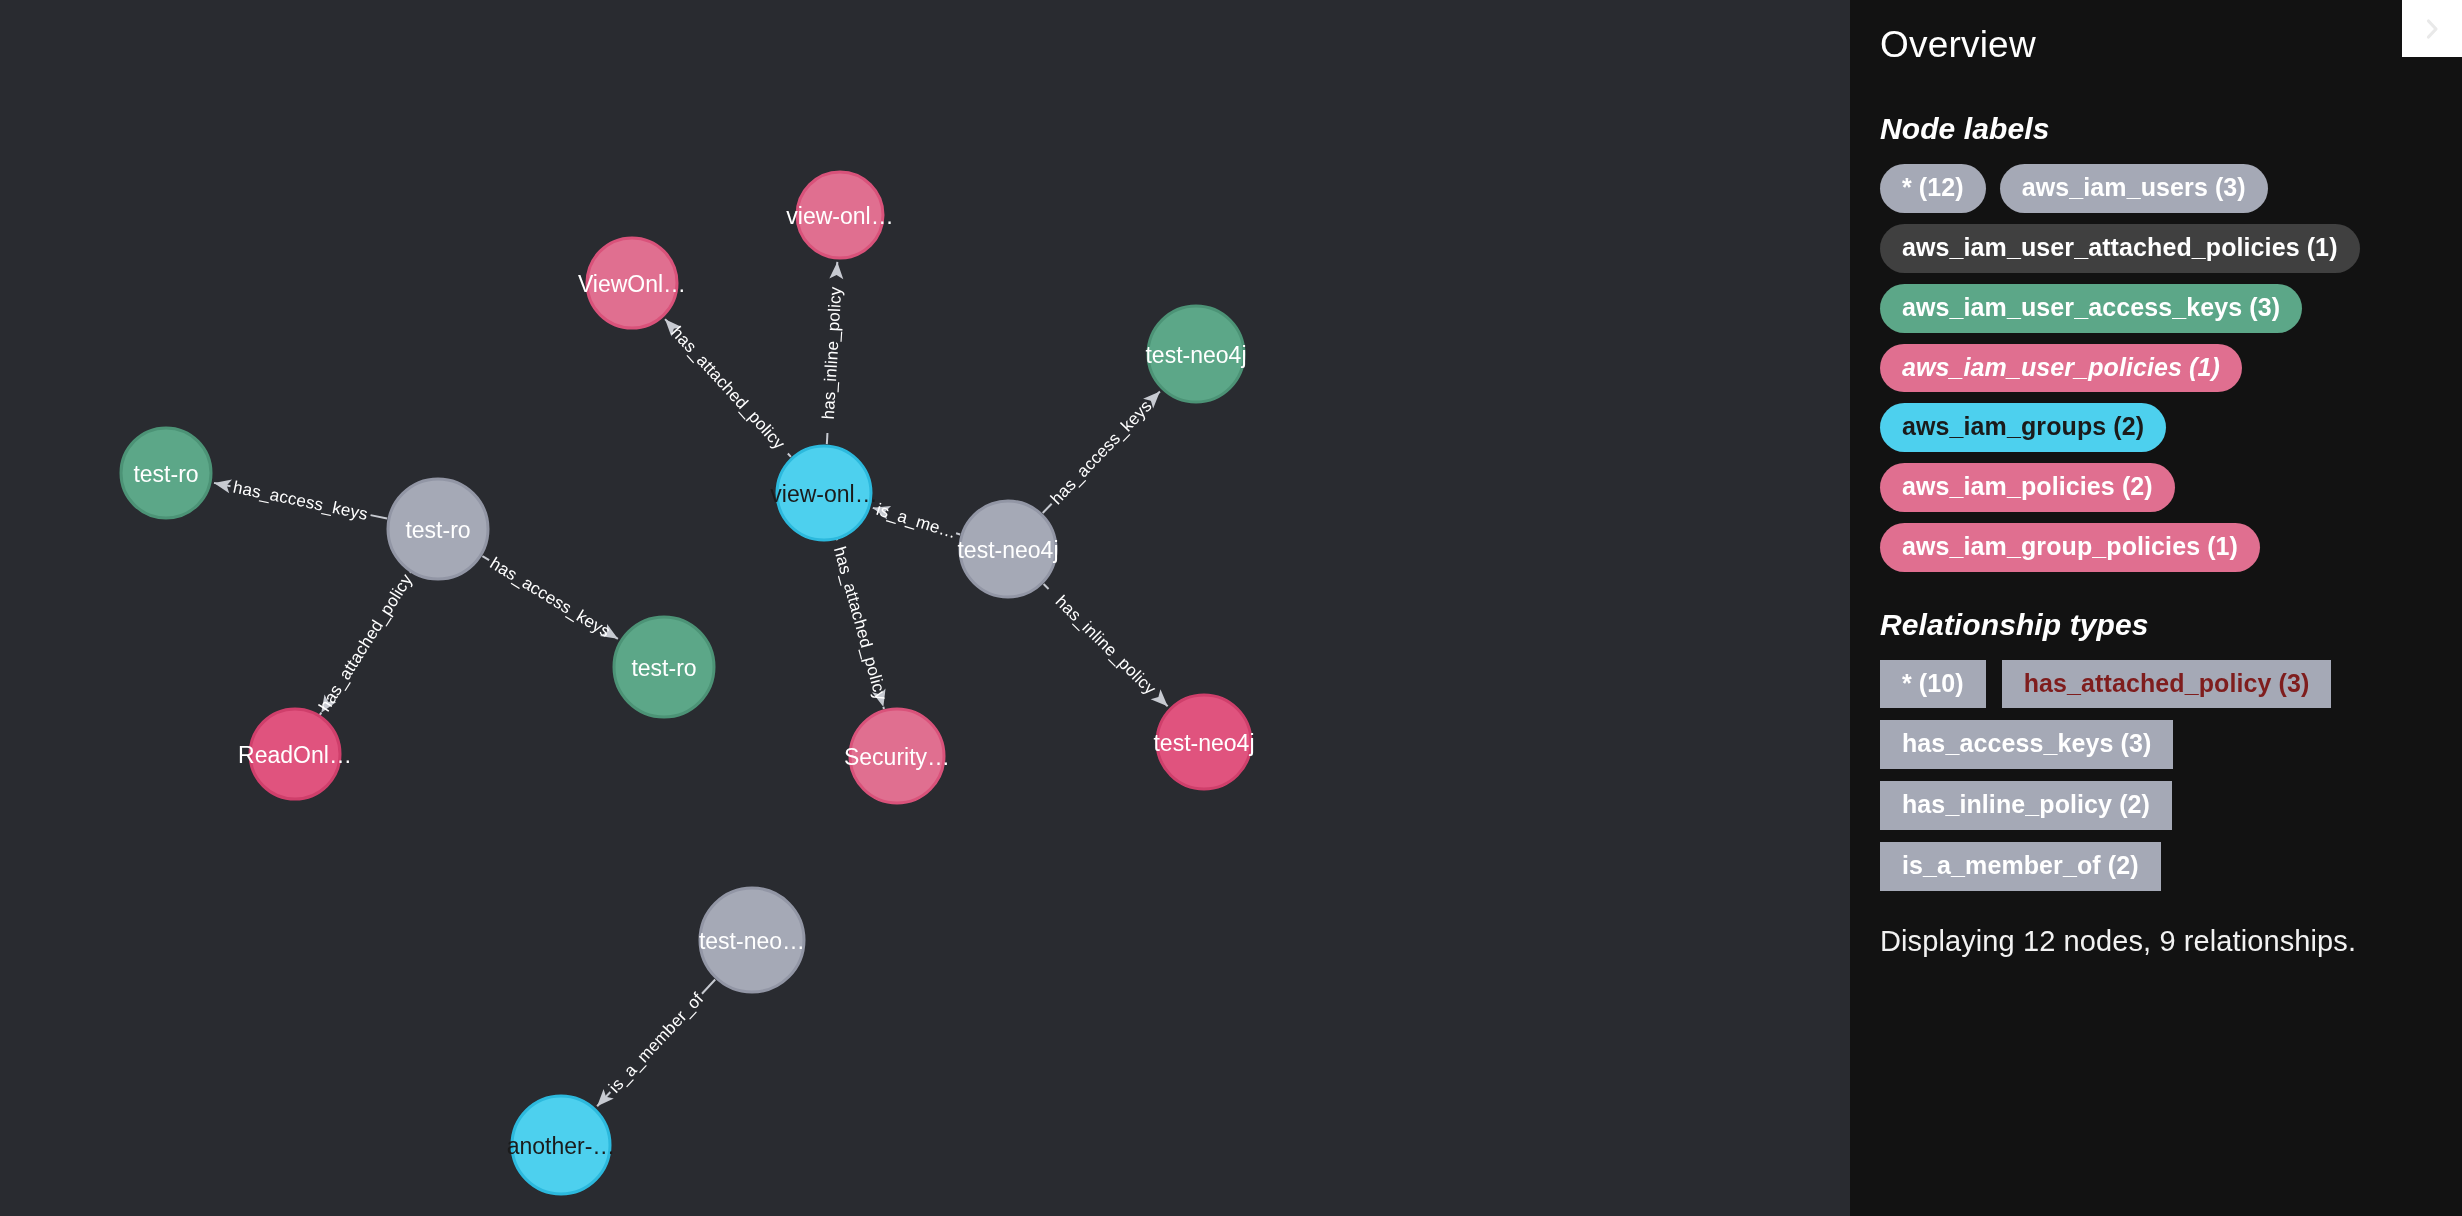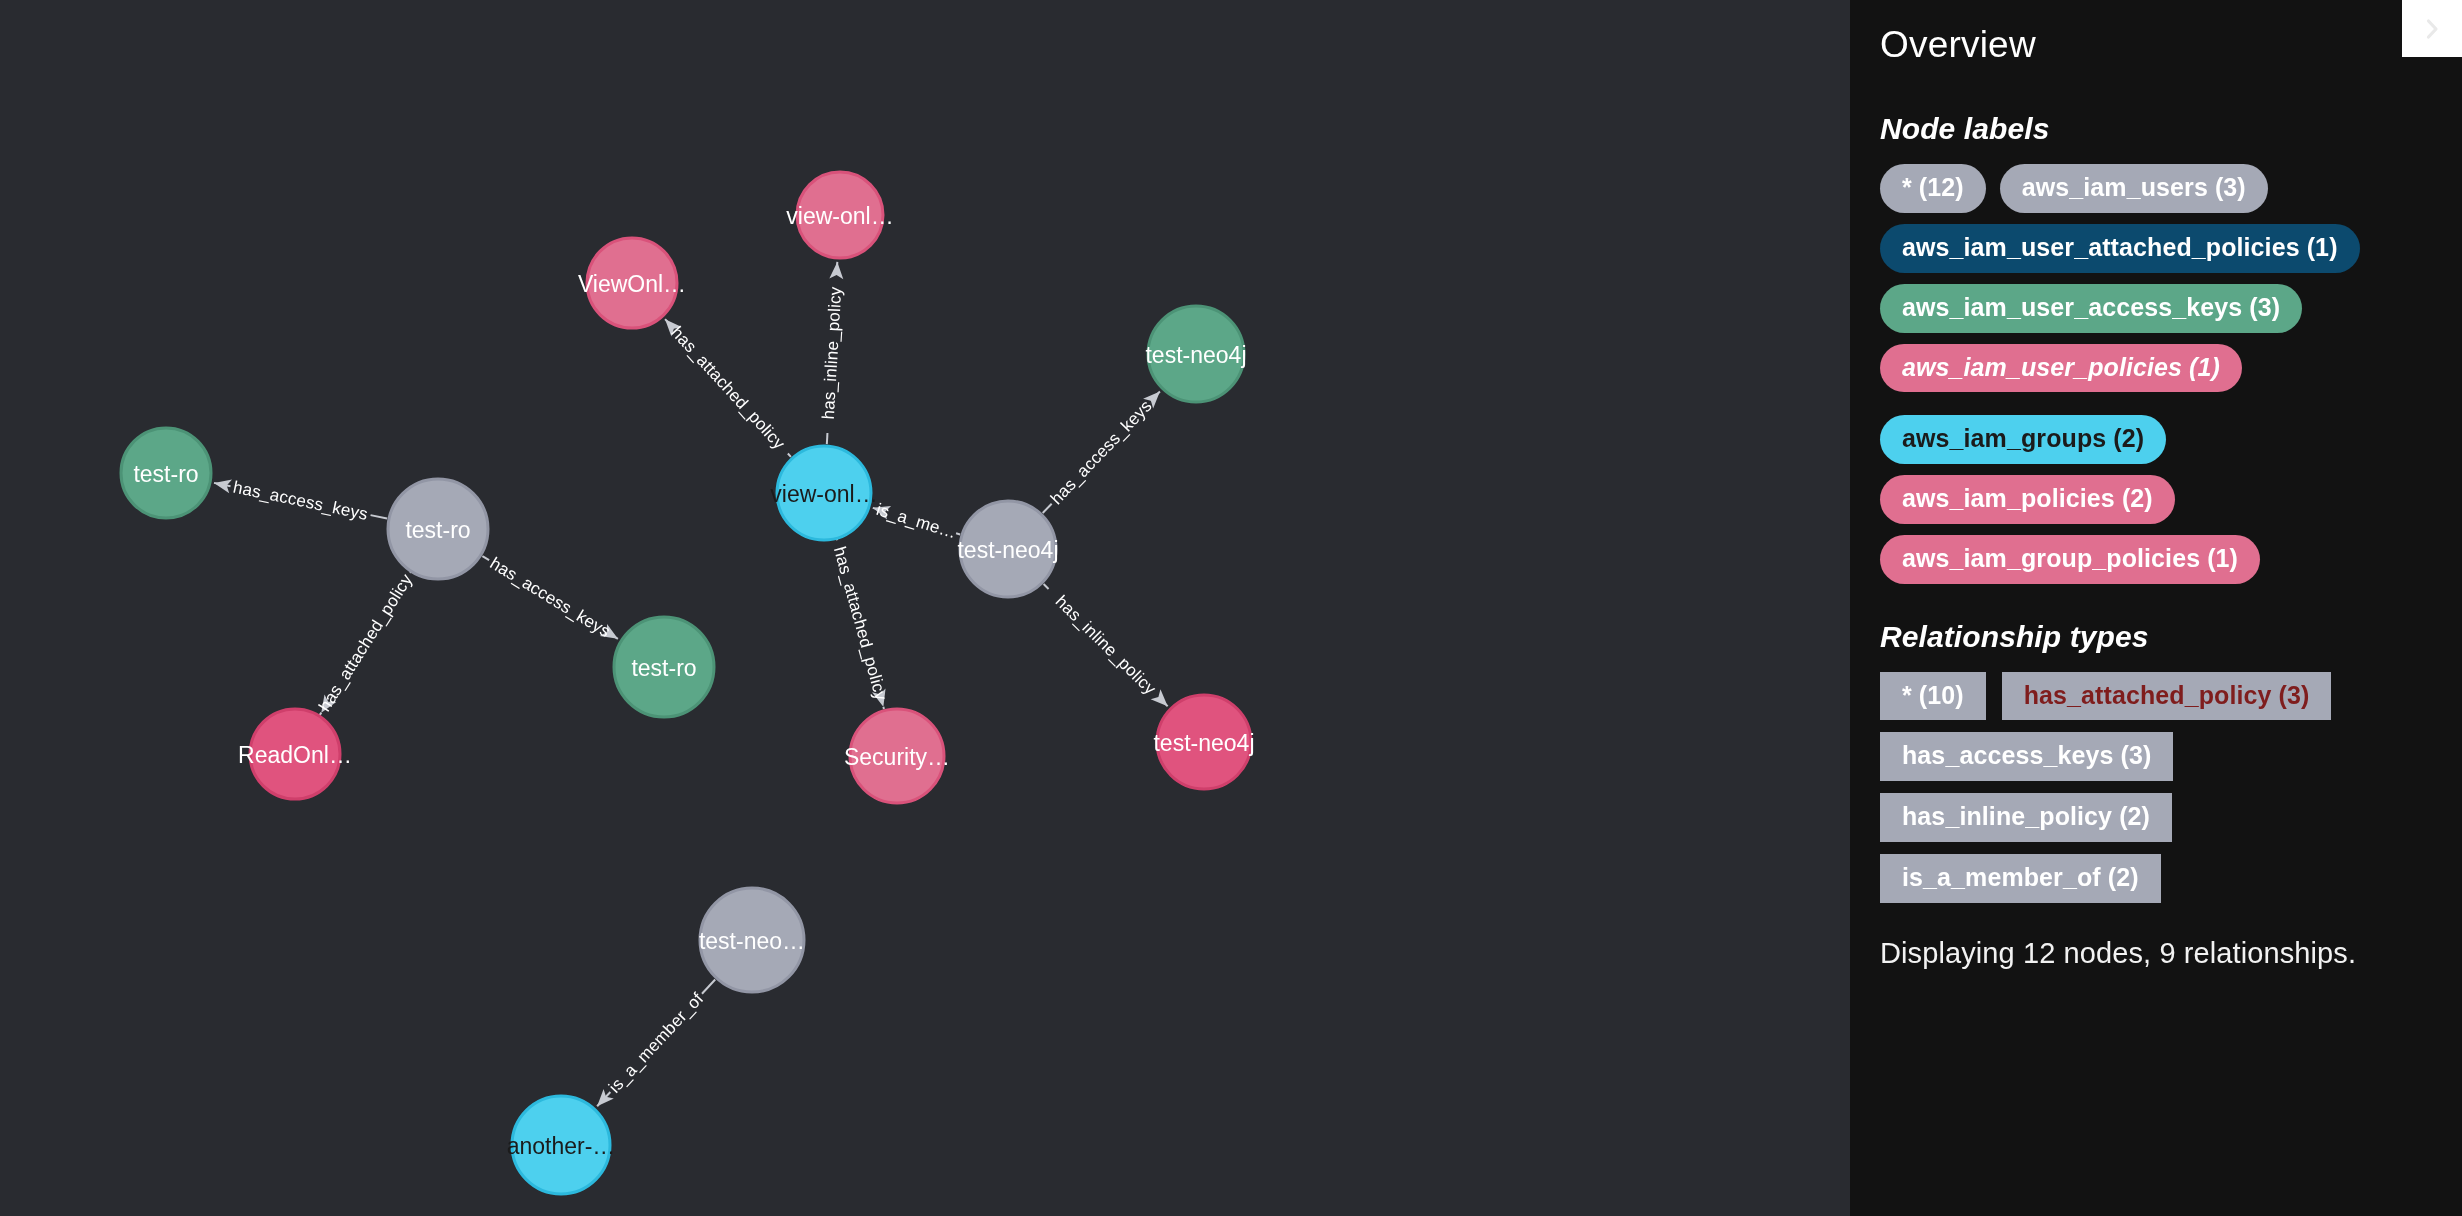--- a/index.html
+++ b/index.html
@@ -283,24 +283,24 @@
     </button>
 
     <div id="sidebar-inner">
       <h1 id="panel-title">Overview</h1>
 
       <section id="node-labels-section">
         <h2 class="section-heading">Node labels</h2>
         <div class="chip-row" id="node-label-chips">
             <span class="chip" style="background: rgb(165, 169, 182); color: rgb(255, 255, 255); text-align: center;">* (12)</span>
             <span class="chip" style="background: rgb(165, 169, 182); color: rgb(255, 255, 255);">aws_iam_users (3)</span>
-            <span class="chip" style="background: #0c4a6e; color: rgb(255, 255, 255);">aws_iam_user_attached_policies (1)</span>
+            <span class="chip" style="background: #404040; color: rgb(255, 255, 255);">aws_iam_user_attached_policies (1)</span>
             <span class="chip" style="background: rgb(92, 167, 136); color: rgb(255, 255, 255);">aws_iam_user_access_keys (3)</span>
             <span class="chip" style="background: rgb(224, 111, 144); color: rgb(255, 255, 255); font-style: italic;">aws_iam_user_policies (1)</span>
-            <span class="chip" style="background: rgb(77, 208, 238); color: rgb(27, 27, 27); margin-top: 12px;">aws_iam_groups (2)</span>
+            <span class="chip" style="background: rgb(77, 208, 238); color: rgb(27, 27, 27);">aws_iam_groups (2)</span>
             <span class="chip" style="background: rgb(224, 111, 144); color: rgb(255, 255, 255);">aws_iam_policies (2)</span>
             <span class="chip" style="background: rgb(224, 111, 144); color: rgb(255, 255, 255);">aws_iam_group_policies (1)</span>
           </div>
       </section>
 
       <section id="relationship-section">
         <h2 class="section-heading">Relationship types</h2>
         <div class="chip-row" id="relationship-chips">
             <span class="chip rect" style="background: rgb(165, 169, 182); color: rgb(255, 255, 255);">* (10)</span>
             <span class="chip rect" style="background: rgb(165, 169, 182); color: #7f1d1d;">has_attached_policy (3)</span>

